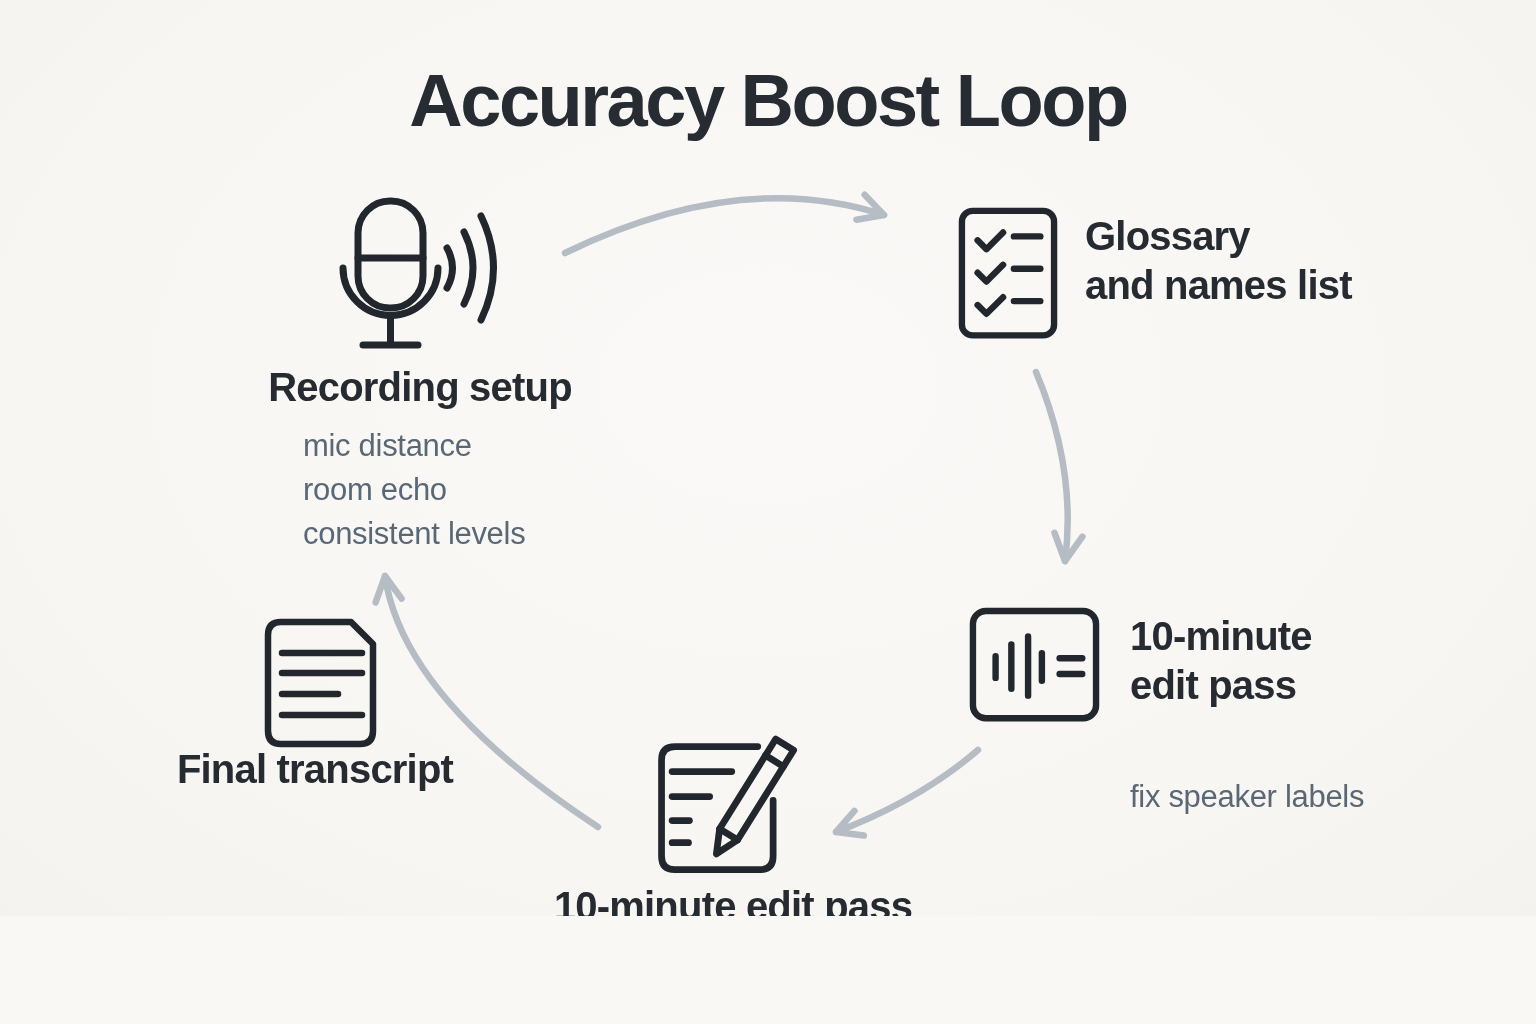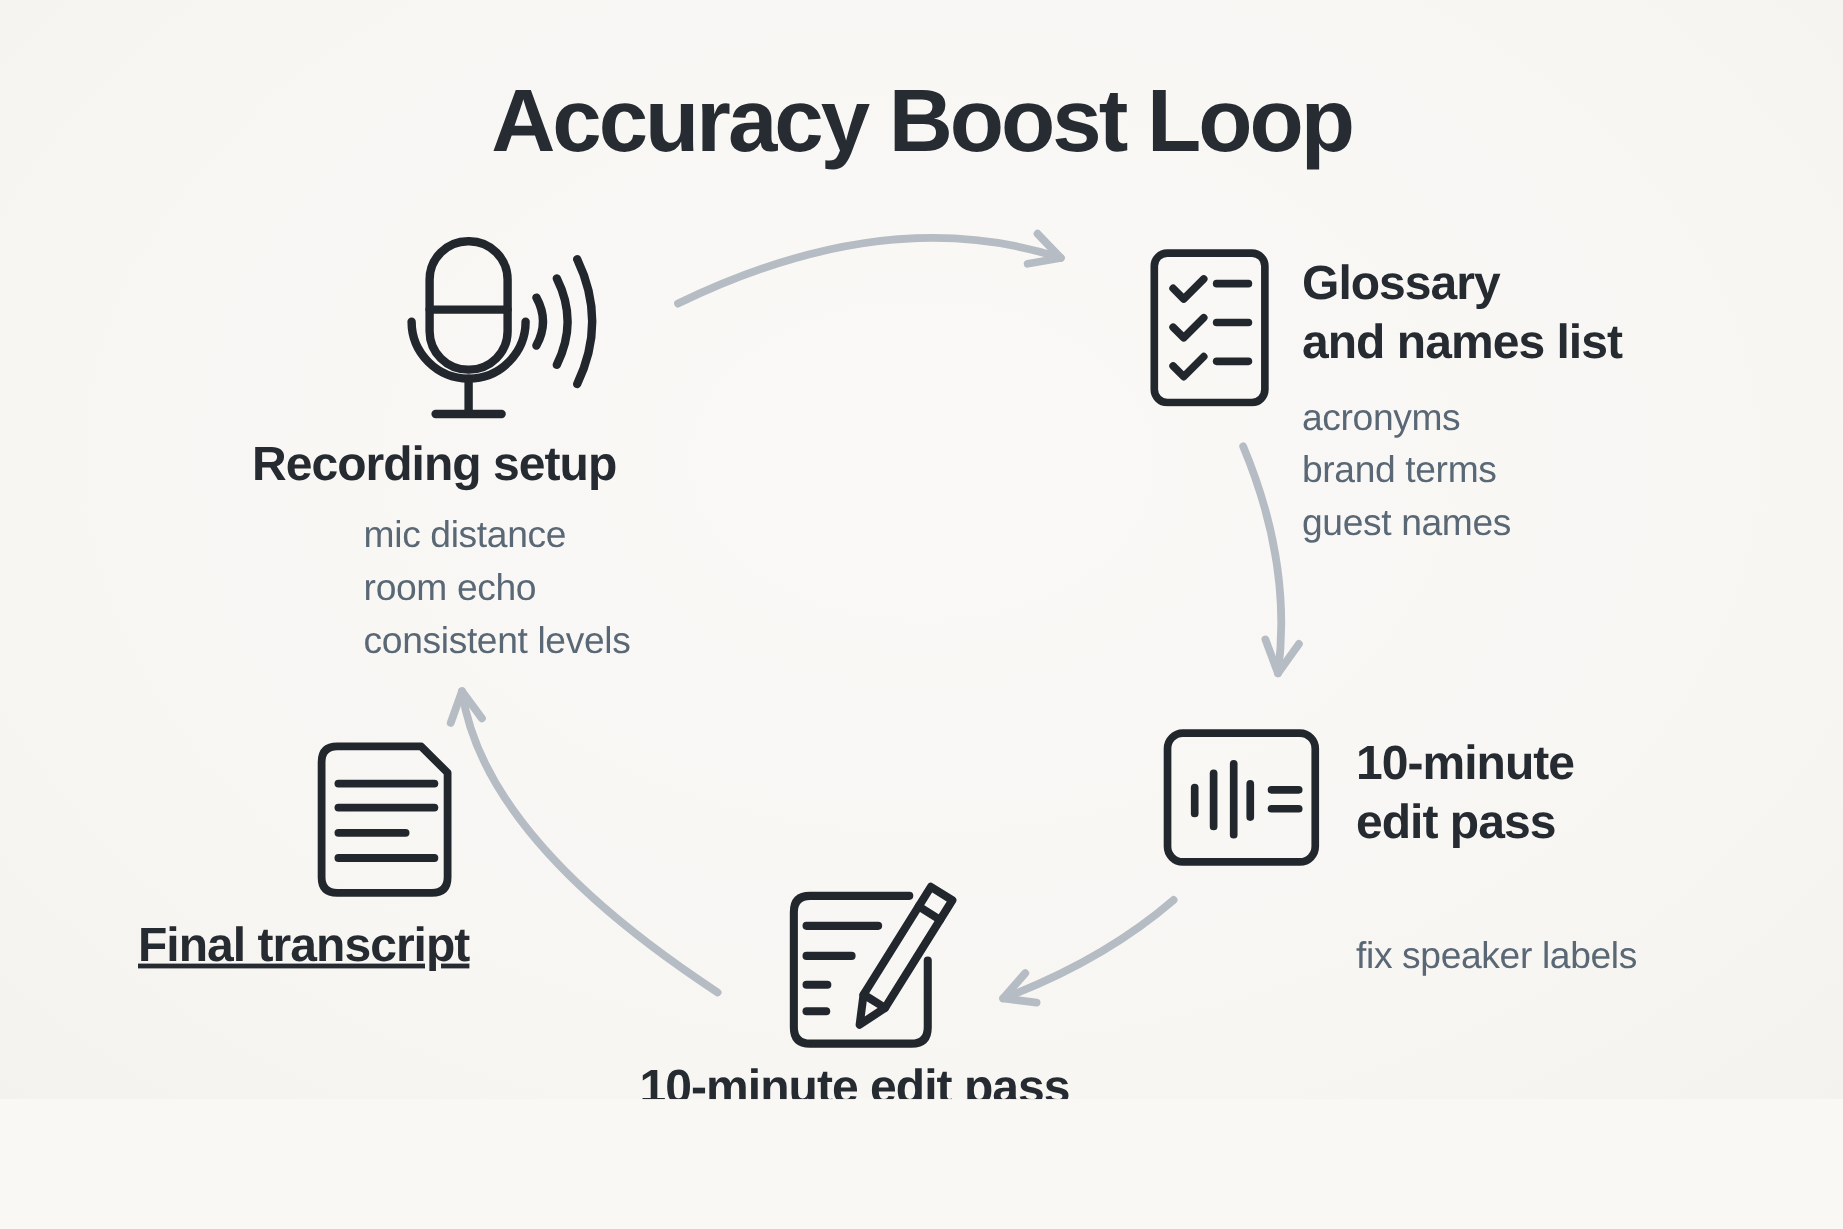--- a/index.html
+++ b/index.html
@@ -45,21 +45,21 @@
   .icon { position: absolute; }
 
   .node-label {
     position: absolute;
     font-size: 40px;
     font-weight: 700;
     letter-spacing: -0.8px;
     line-height: 49px;
     color: #262b31;
   }
-  .centered { }
+  .centered { text-align: center; }
 
   .node-sub {
     position: absolute;
     font-size: 31px;
     font-weight: 400;
     letter-spacing: -0.3px;
     color: #5a6876;
   }
   .node-sub div { line-height: 44px; }
 
@@ -74,21 +74,21 @@
 
   #wave-icon       { left: 969px; top: 607px; width: 131px; }
   #editr-label     { left: 1130px; top: 612px; }
   #editr-subs      { left: 1130px; top: 726px; }
   #editr-subs div  { line-height: 46px; margin-top: 48px; }
 
   #pencil-icon     { left: 650px; top: 735px; width: 152px; }
   #editb-label     { left: 533px; top: 882px; width: 400px; }
 
   #doc-icon        { left: 264px; top: 618px; width: 113px; }
-  #final-label     { left: 115px; top: 764px; width: 400px; text-decoration: underline; }
+  #final-label     { left: 115px; top: 745px; width: 400px; }
 </style>
 </head>
 <body>
 
 <div class="canvas">
 
   <svg class="arrow-layer" width="1536" height="1024" viewBox="0 0 1536 1024" aria-hidden="true">
     <g>
       <path d="M 565 253 Q 740 168 884 215"></path>
       <path d="M 864.6 194.8 L 884 215 L 856.4 219.8"></path>
@@ -136,25 +136,20 @@
       <path d="M 20 67 l 9 9 l 17 -17"></path>
       <line x1="57" y1="63" x2="84" y2="63"></line>
       <path d="M 20 100 l 9 9 l 17 -17"></path>
       <line x1="57" y1="96" x2="84" y2="96"></line>
     </svg>
   </div>
   <div class="node-label" id="gloss-label">
     <div>Glossary</div>
     <div>and names list</div>
   </div>
-  <div class="node-sub" id="gloss-subs">
-    <div>acronyms</div>
-    <div>brand terms</div>
-    <div>guest names</div>
-  </div>
 
   <div class="icon" id="wave-icon">
     <svg viewBox="0 0 133 117" stroke-width="6.5">
       <rect x="4" y="4" width="125" height="109" rx="13"></rect>
       <line x1="27" y1="50" x2="27" y2="72"></line>
       <line x1="43" y1="38" x2="43" y2="83"></line>
       <line x1="60" y1="30" x2="60" y2="90"></line>
       <line x1="74" y1="47" x2="74" y2="75"></line>
       <line x1="92" y1="52" x2="115" y2="52"></line>
       <line x1="92" y1="68" x2="115" y2="68"></line>

